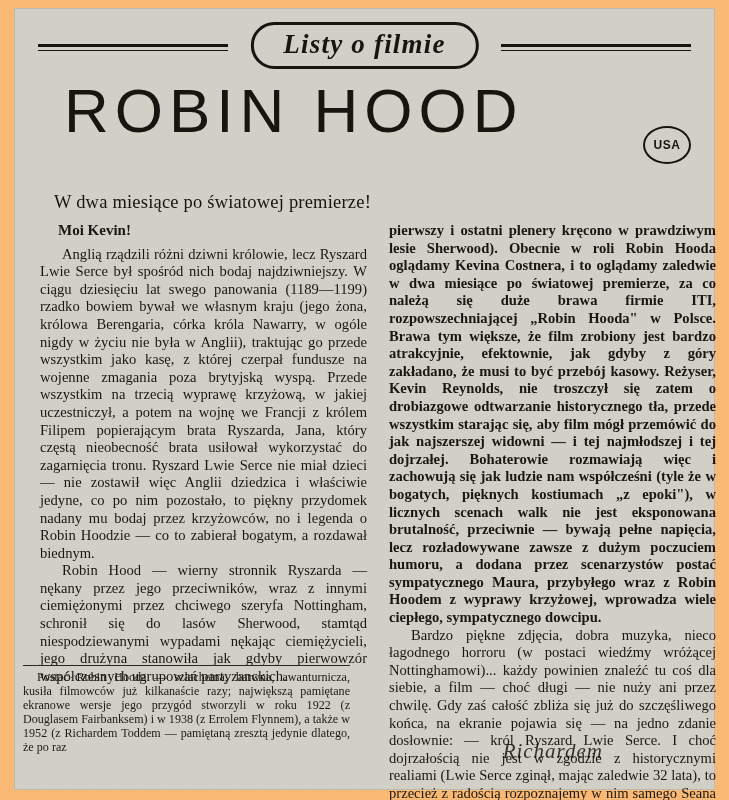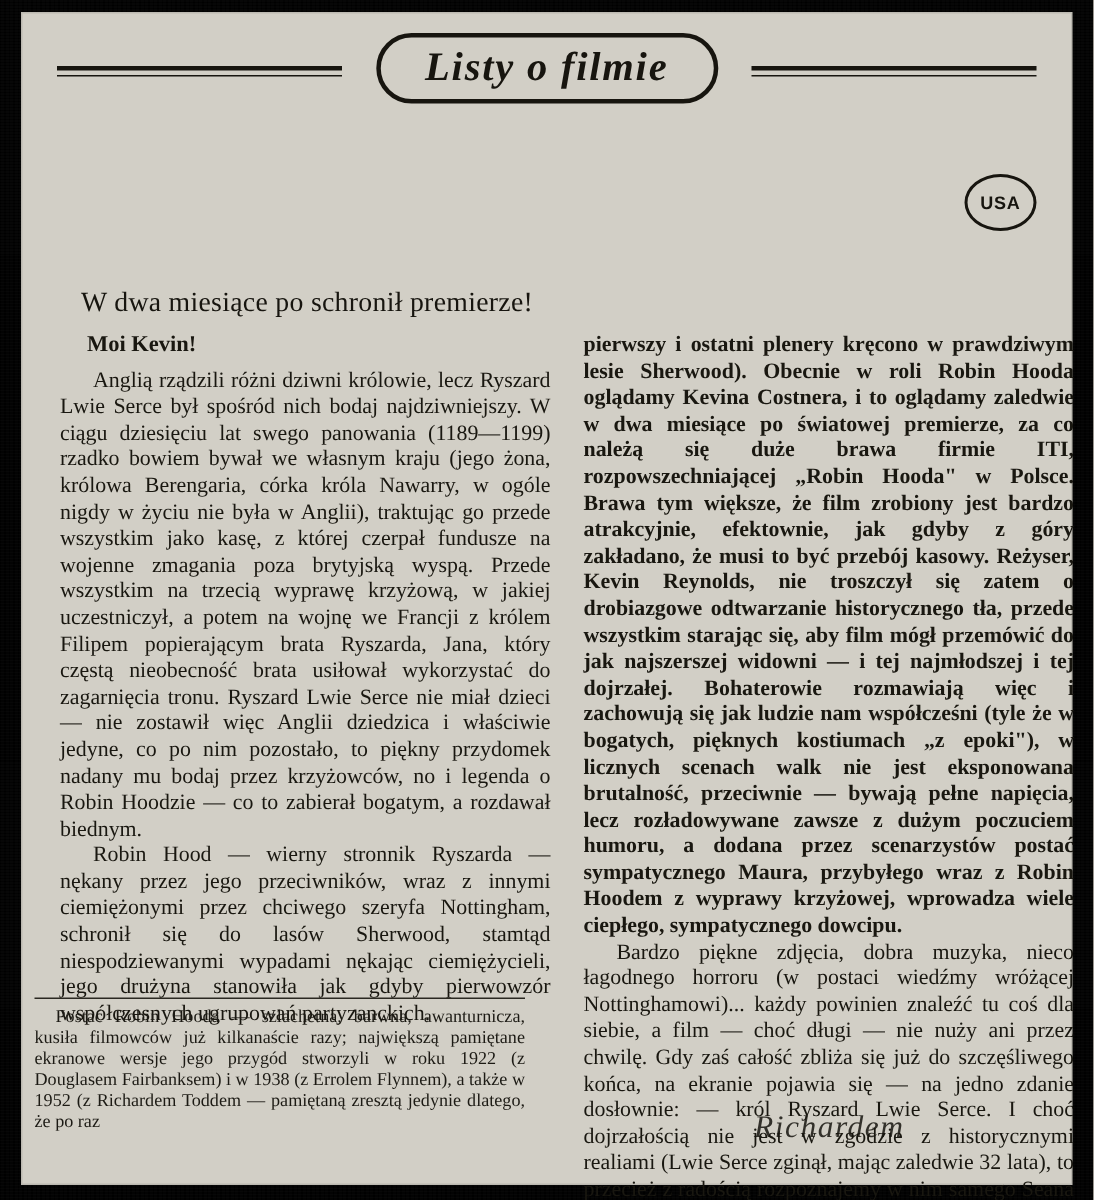--- a/index.html
+++ b/index.html
@@ -7,21 +7,21 @@
     padding: 0;
     background: #c9c6bd;
   }
   body {
     font-family: "Liberation Serif", serif;
   }
   #page {
     position: relative;
     width: 729px;
     height: 800px;
-    background: #000000;
+    background: #fdba74;
     overflow: hidden;
   }
   
   #page::before {
     content: "";
     position: absolute;
     inset: 0;
     background:
       repeating-linear-gradient(0deg, rgba(0,0,0,0.035) 0px, rgba(0,0,0,0.035) 1px, rgba(255,255,255,0.03) 1px, rgba(255,255,255,0.03) 2px),
       repeating-linear-gradient(90deg, rgba(0,0,0,0.02) 0px, rgba(0,0,0,0.02) 1px, rgba(255,255,255,0.02) 1px, rgba(255,255,255,0.02) 3px);
@@ -97,21 +97,21 @@
     font-weight: bold;
     font-style: italic;
     font-size: 31px;
     letter-spacing: 1.5px;
     color: #17150f;
     white-space: nowrap;
   }
   .usa-badge {
     position: absolute;
     right: 24px;
-    top: 108px;
+    top: 118px;
     width: 44px;
     height: 34px;
     border: 2px solid #17150f;
     border-radius: 50%;
     display: flex;
     align-items: center;
     justify-content: center;
     font-family: "Liberation Sans", sans-serif;
     font-weight: bold;
     font-size: 12px;
@@ -197,22 +197,23 @@
     <div class="banner-wrap">
       <div class="banner-line left"></div>
       <div class="banner-line left2"></div>
       <div class="banner-line right"></div>
       <div class="banner-line right2"></div>
       <div class="banner-pill">
         <span>Listy o filmie</span>
       </div>
     </div>
 
+    <div class="title-main">ROBIN HOOD</div>
     <div class="usa-badge">USA</div>
-    <div class="lede">W dwa miesiące po schronił premierze!</div>
+    <div class="lede">W dwa miesiące po światowej premierze!</div>
 
     <div class="cols">
       <div class="col">
         <p class="dear">Moi Kevin!</p>
         <p>Anglią rządzili różni dziwni królowie, lecz Ryszard Lwie Serce był spośród nich bodaj najdziwniejszy. W ciągu dziesięciu lat swego panowania (1189—1199) rzadko bowiem bywał we własnym kraju (jego żona, królowa Berengaria, córka króla Nawarry, w ogóle nigdy w życiu nie była w Anglii), traktując go przede wszystkim jako kasę, z której czerpał fundusze na wojenne zmagania poza brytyjską wyspą. Przede wszystkim na trzecią wyprawę krzyżową, w jakiej uczestniczył, a potem na wojnę we Francji z królem Filipem popierającym brata Ryszarda, Jana, który częstą nieobecność brata usiłował wykorzystać do zagarnięcia tronu. Ryszard Lwie Serce nie miał dzieci — nie zostawił więc Anglii dziedzica i właściwie jedyne, co po nim pozostało, to piękny przydomek nadany mu bodaj przez krzyżowców, no i legenda o Robin Hoodzie — co to zabierał bogatym, a rozdawał biednym.</p>
         <p>Robin Hood — wierny stronnik Ryszarda — nękany przez jego przeciwników, wraz z innymi ciemiężonymi przez chciwego szeryfa Nottingham, schronił się do lasów Sherwood, stamtąd niespodziewanymi wypadami nękając ciemiężycieli, jego drużyna stanowiła jak gdyby pierwowzór współczesnych ugrupowań partyzanckich.</p>
       </div>
       <div class="col">
         <p class="noindent">pierwszy i ostatni plenery kręcono w prawdziwym lesie Sherwood). Obecnie w roli Robin Hooda oglądamy Kevina Costnera, i to oglądamy zaledwie w dwa miesiące po światowej premierze, za co należą się duże brawa firmie ITI, rozpowszechniającej „Robin Hooda" w Polsce. Brawa tym większe, że film zrobiony jest bardzo atrakcyjnie, efektownie, jak gdyby z góry zakładano, że musi to być przebój kasowy. Reżyser, Kevin Reynolds, nie troszczył się zatem o drobiazgowe odtwarzanie historycznego tła, przede wszystkim starając się, aby film mógł przemówić do jak najszerszej widowni — i tej najmłodszej i tej dojrzałej. Bohaterowie rozmawiają więc i zachowują się jak ludzie nam współcześni (tyle że w bogatych, pięknych kostiumach „z epoki"), w licznych scenach walk nie jest eksponowana brutalność, przeciwnie — bywają pełne napięcia, lecz rozładowywane zawsze z dużym poczuciem humoru, a dodana przez scenarzystów postać sympatycznego Maura, przybyłego wraz z Robin Hoodem z wyprawy krzyżowej, wprowadza wiele ciepłego, sympatycznego dowcipu.</p>
         <p>Bardzo piękne zdjęcia, dobra muzyka, nieco łagodnego horroru (w postaci wiedźmy wróżącej Nottinghamowi)... każdy powinien znaleźć tu coś dla siebie, a film — choć długi — nie nuży ani przez chwilę. Gdy zaś całość zbliża się już do szczęśliwego końca, na ekranie pojawia się — na jedno zdanie dosłownie: — król Ryszard Lwie Serce. I choć dojrzałością nie jest w zgodzie z historycznymi realiami (Lwie Serce zginął, mając zaledwie 32 lata), to przecież z radością rozpoznajemy w nim samego Seana Connery, o czym z niekłamaną satysfakcją powiadamia Państwa, Wasza:</p>

